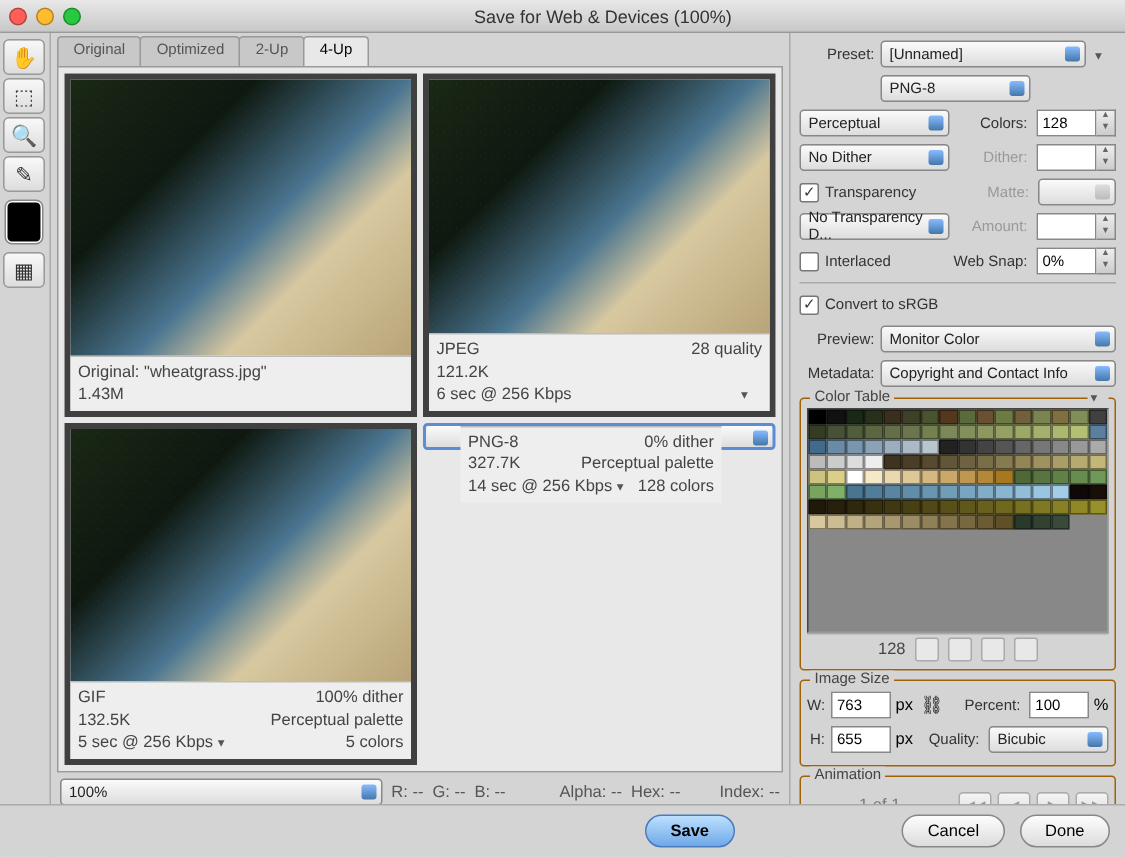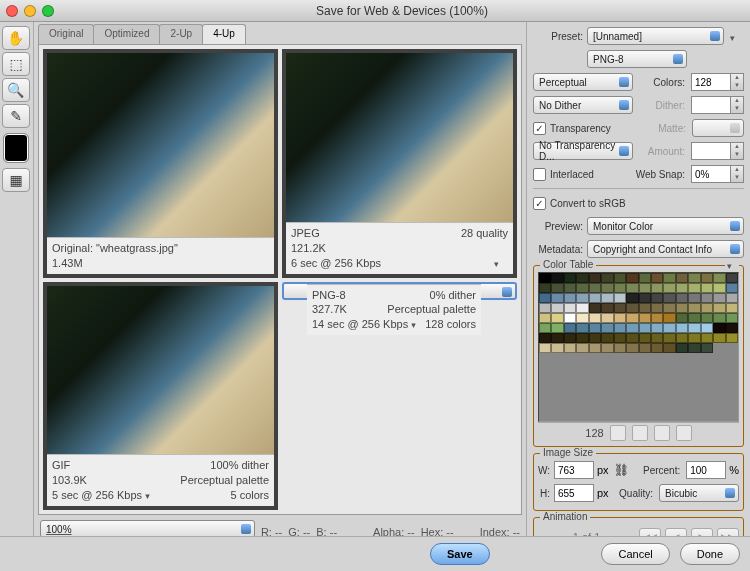--- a/index.html
+++ b/index.html
@@ -19,21 +19,21 @@
 .grid { flex: 1; display: grid; grid-template-columns: 1fr 1fr; grid-template-rows: 1fr 1fr; gap: 4px; background: #e8e8e8; padding: 4px; border: 1px solid #999; }
 .cell { display: flex; flex-direction: column; border: 4px solid #404040; background: #fff; }
 .cell.sel { border: 2px solid #5a8dd6; }
 .preview { flex: 1; background: linear-gradient(135deg,#1a2815 0%,#0e1810 30%,#4a7590 55%,#d8c8a0 70%,#b8a478 100%); position: relative; overflow:hidden;}
 .preview::after{content:"";position:absolute;inset:0;background:
  radial-gradient(circle at 30% 40%,rgba(230,210,170,.6) 0 2%,transparent 3%),
  radial-gradient(circle at 70% 60%,rgba(230,210,170,.5) 0 2%,transparent 3%);
  background-size:8px 8px;}
 .meta { background: #eee; border-top: 1px solid #bbb; padding: 3px 5px; font-size: 9.5px; color: #444; line-height: 1.35; }
 .meta .row { display: flex; justify-content: space-between; }
-.bottombar { height: 26px; display: flex; align-items: flex-end; gap: 6px; padding: 3px 2px; font-size: 10px; color:#555;text-decoration:underline;}
+.bottombar { height: 26px; display: flex; align-items: center; gap: 6px; padding: 3px 2px; font-size: 10px; color:#555;}
 .bottombar2 { height: 30px; display: flex; align-items: center; gap: 6px; padding: 0 2px 4px; }
 .zoom { width: 70px; }
 .btnrow { display: flex; justify-content: flex-end; gap: 10px; padding: 6px 10px; border-top: 1px solid #aaa; background:#d4d4d4; position:absolute; bottom:0; left:0; right:0;}
 .btn { height: 22px; padding: 0 16px; background: linear-gradient(#fdfdfd,#dcdcdc); border: 1px solid #888; border-radius: 11px; font-size: 11px; display:inline-flex; align-items:center;}
 .btn.primary { background: linear-gradient(#bde0ff,#6fa8e8); border-color:#4a7ac0; font-weight:bold;}
 .btn.sm{height:20px;padding:0 10px;}
 .rightpane { width: 224px; background: #d4d4d4; padding: 4px 6px 36px; overflow: hidden; border-left:1px solid #aaa;}
 .rp-row { display: flex; align-items: center; margin-bottom: 3px; min-height: 20px; }
 .rp-row label { width: 54px; text-align: right; padding-right: 4px; font-size: 10px; color: #333; }
 .rp-row label.wide{width:auto;padding-right:6px;}
@@ -117,21 +117,21 @@
         </div>
       </div>
       <div class="cell">
         <div class="preview"></div>
         <div class="meta">
           <div class="row">
               <span>GIF</span>
               <span>100% dither</span>
             </div>
           <div class="row">
-              <span>103.9K</span>
+              <span>132.5K</span>
               <span>Perceptual palette</span>
             </div>
           <div class="row">
               <span><span>5 sec @ 256 Kbps</span> <span class="pane-menu"></span></span>
               <span>5 colors</span>
             </div>
         </div>
       </div>
       <div class="cell sel">
         <div class="preview"></div>

